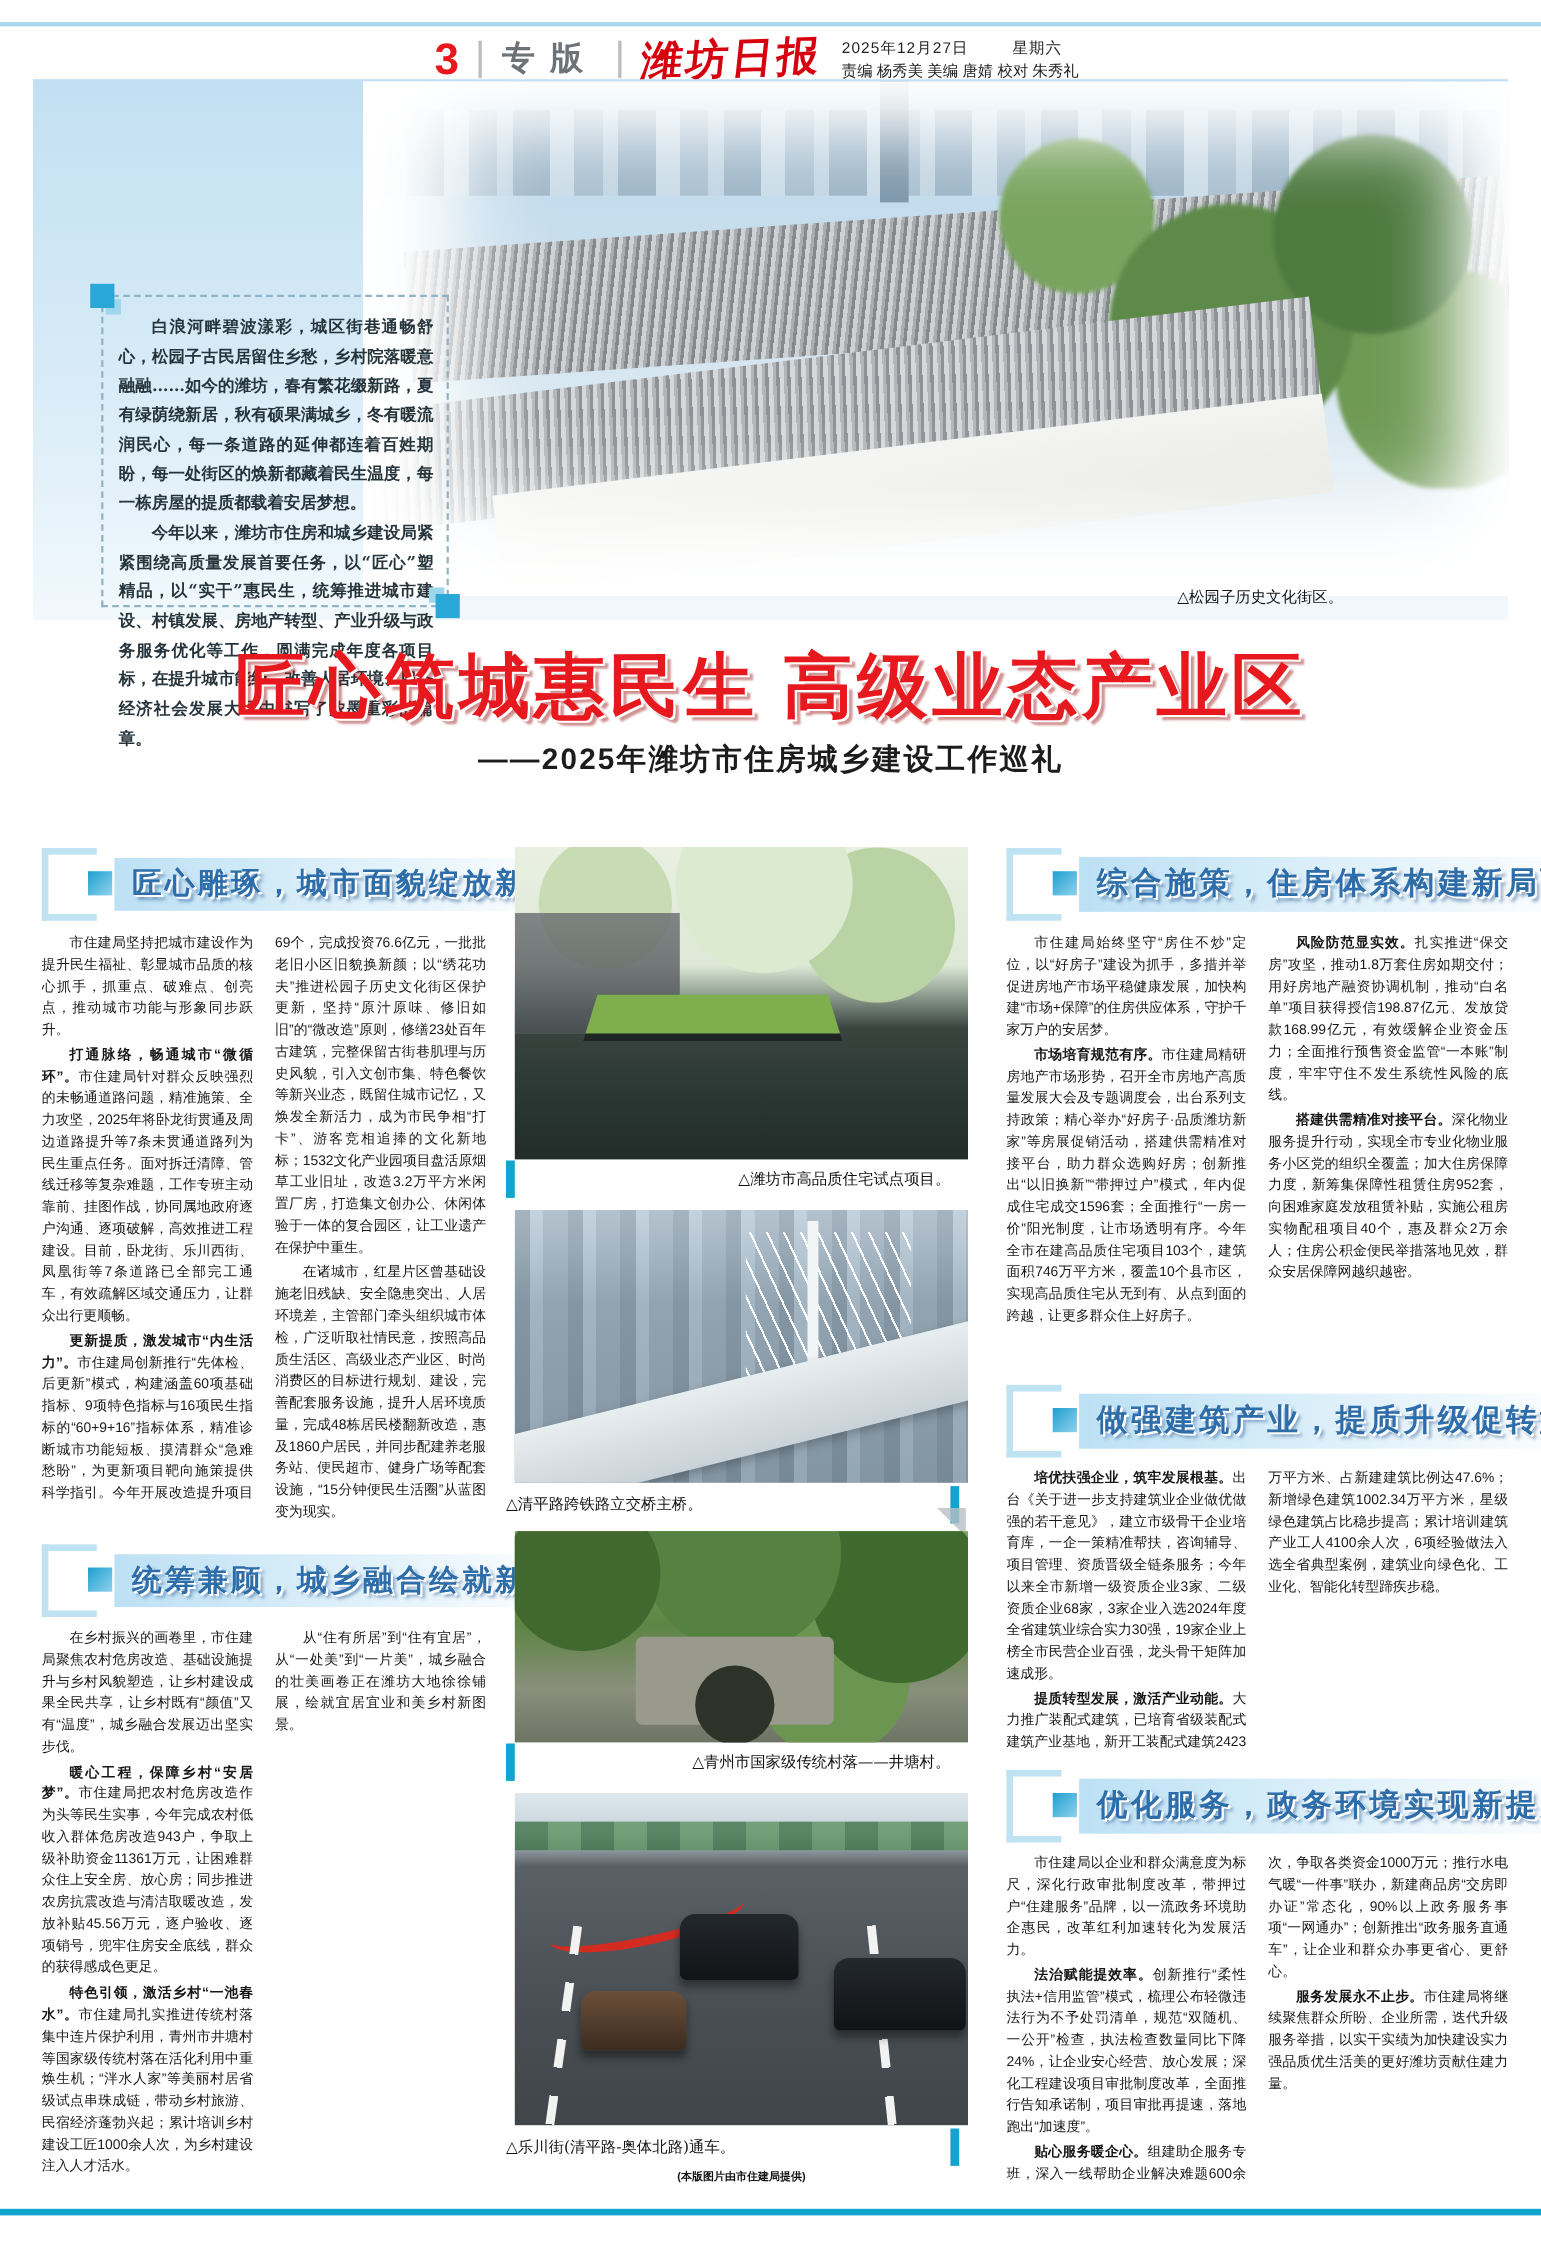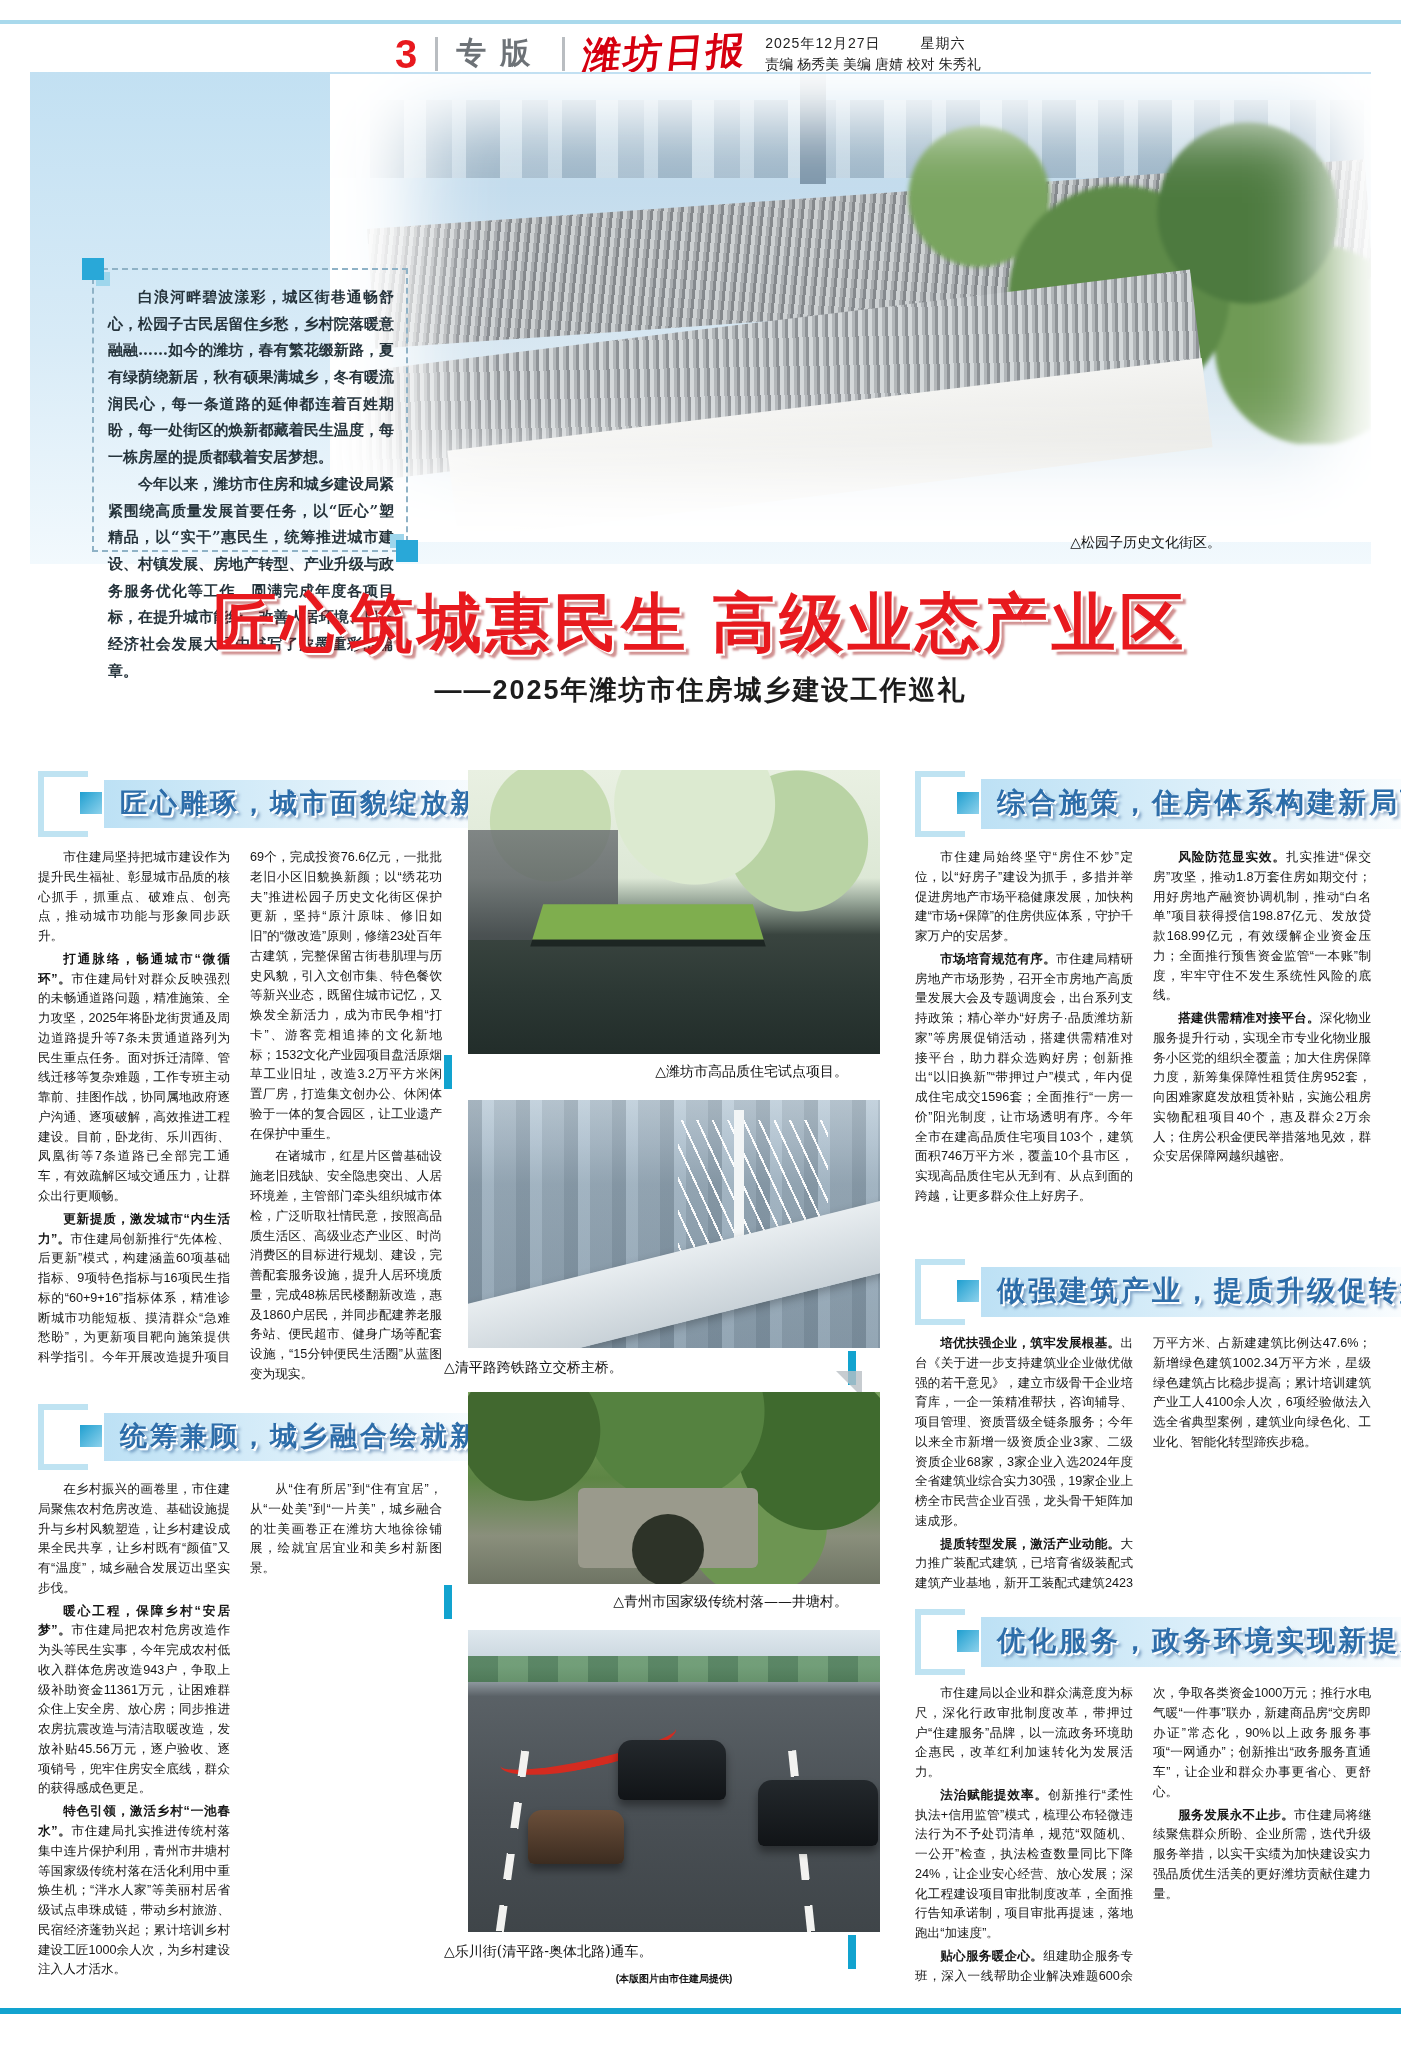--- a/index.html
+++ b/index.html
@@ -68,21 +68,21 @@
             padding:5px 10px 7px 16px;}
   .sec-title{font-size:31px;font-weight:900;color:#2d6da9;letter-spacing:3px;white-space:nowrap;
             text-shadow:1px 1px 0 #fff,2px 2px 0 #fff,4px 4px 3px rgba(30,80,140,.5);}
   
   .abody{position:absolute;column-count:2;column-gap:20px;column-fill:auto;
          font-size:12.6px;line-height:1.57;text-align:justify;color:#161616;overflow:hidden;}
   .abody p{margin:0 0 3px;text-indent:2em;}
   .abody b{font-weight:700;}
   
   .mphoto{position:absolute;left:468px;width:412px;overflow:hidden;}
-  .pcap{position:absolute;left:444px;width:412px;height:28px;display:flex;align-items:center;
+  .pcap{position:absolute;left:460px;width:412px;height:28px;display:flex;align-items:center;
         font-family:"DejaVu Serif",serif;font-size:14px;color:#111;}
   .pcap .bar{width:8px;height:34px;background:#12a3cf;flex:0 0 auto;}
   .pcap .txt{flex:1;}
   .pcap.capL .txt{text-align:right;padding-right:8px;}
   .pcap.capR .txt{text-align:left;padding-right:28px;}
   .tri{width:0;height:0;border-left:26px solid transparent;border-top:26px solid #b9bfc4;
        position:absolute;right:-6px;top:20px;opacity:.8;}
   
   .ph1{background:
       radial-gradient(circle at 20% 18%,#c7dcb2 0 60px,transparent 61px),

